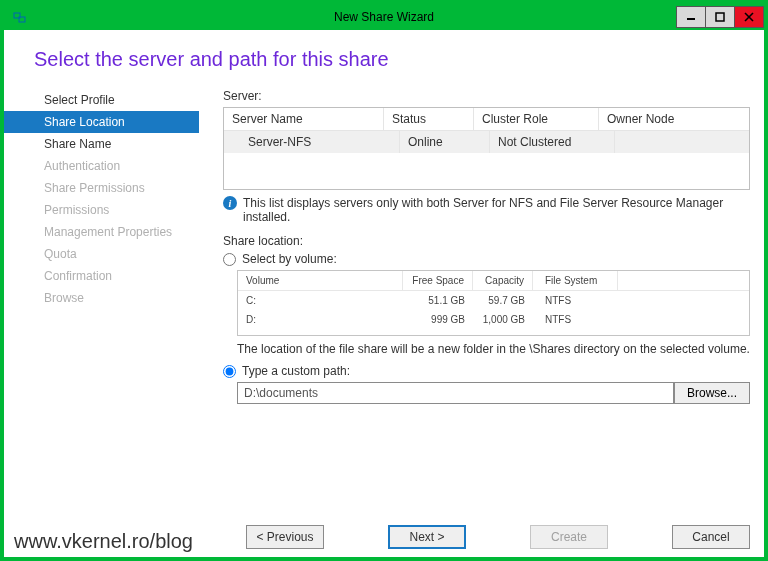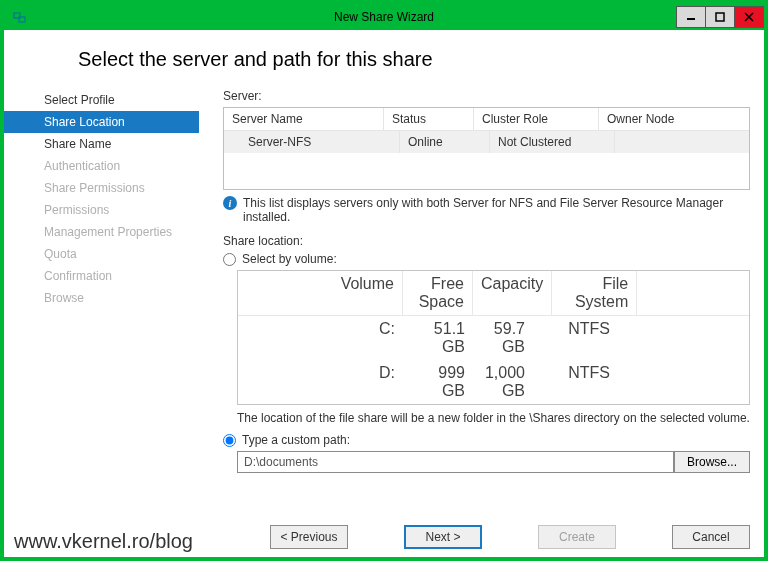--- a/index.html
+++ b/index.html
@@ -67,25 +67,24 @@
   .win-btn svg { display:block; }
   
   .content {
     flex: 1;
     display: flex;
     flex-direction: column;
     padding: 0;
     background: #fff;
   }
   .heading {
-    color: #000000;
+    color: #6d28d9;
     font-size: 20px;
     font-weight: 300;
     padding: 18px 0 12px 30px;
-    margin-left: 44px;
   }
   .body-split {
     flex: 1;
     display: flex;
     flex-direction: row;
     padding: 0 14px 0 0;
   }
   
   .nav {
     width: 195px;
@@ -169,22 +168,21 @@
     border: 1px solid #bfbfbf;
     width: 100%;
     margin: 2px 0 6px 14px;
     width: calc(100% - 14px);
     opacity: 0.92;
   }
   .vol-header, .vol-row { display: flex; }
   .vol-header { border-bottom: 1px solid #e5e5e5; }
   .vol-header > div, .vol-row > div {
     padding: 4px 8px;
-    font-size: 16px;
-    text-align: right;
+    font-size: 10px;
   }
   .vol-header > div { border-right: 1px solid #e5e5e5; }
   .vol-header > div:last-child { border-right: none; flex:1;}
   .vc-vol { flex: 0 0 165px; }
   .vc-free { flex: 0 0 70px; text-align: right;}
   .vc-cap { flex: 0 0 60px; text-align: right;}
   .vc-fs { flex: 0 0 85px; padding-left: 12px !important;}
   .vol-body { min-height: 44px; }
   .vc-rest { flex: 1; }
 
@@ -213,21 +211,21 @@
     background: #efefef;
     font-size: 12px;
   }
 
   
   .footer {
     display: flex;
     justify-content: flex-end;
     align-items: center;
     padding: 10px 14px 8px 14px;
-    gap: 8px;
+    gap: 16px;
     position: relative;
   }
   .btn {
     min-width: 78px;
     height: 24px;
     border: 1px solid #8a8a8a;
     background: #efefef;
     font-size: 12px;
     color: #333;
     margin-left: 48px;

